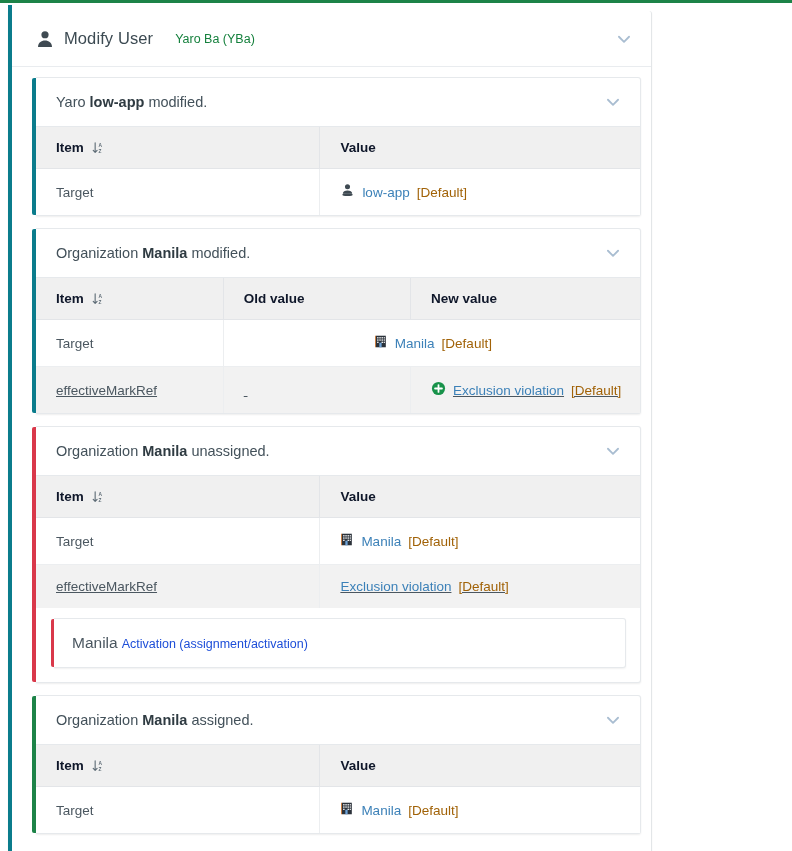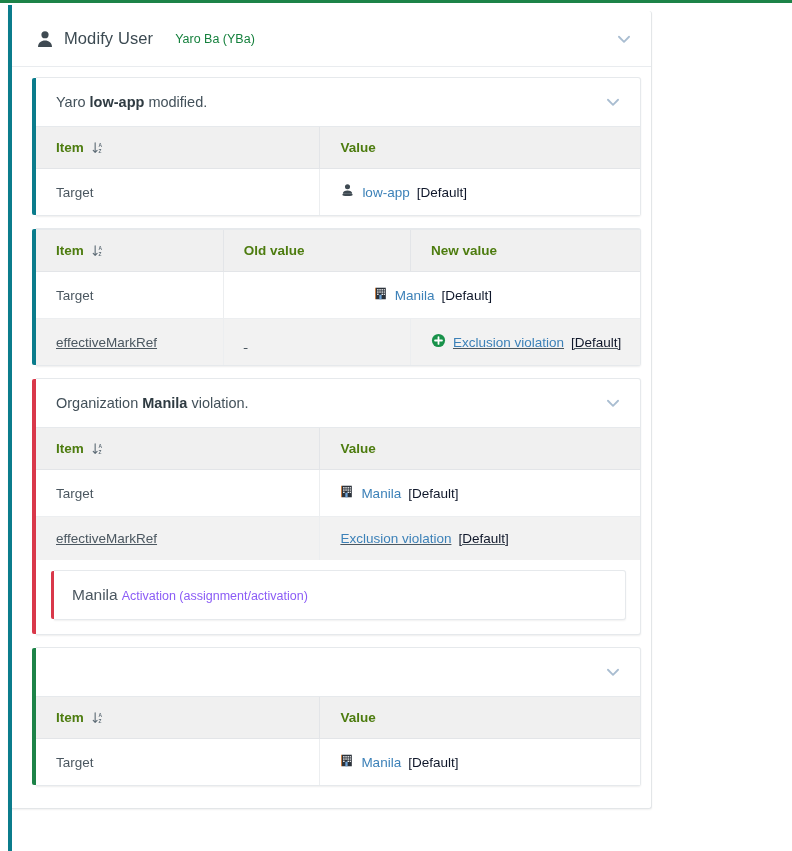--- a/index.html
+++ b/index.html
@@ -111,21 +111,21 @@
 
   
   table.delta-table {
     width: 100%;
     border-collapse: collapse;
     font-size: 13.5px;
     table-layout: fixed;
   }
   table.delta-table thead th {
     background: #f0f0f0;
-    color: #4d7c0f;
+    color: #0f172a;
     font-weight: bold;
     text-align: left;
     padding: 13px 18px 13px 20px;
     border-top: 1px solid #e6e9ec;
     border-bottom: 1px solid #e3e5e8;
     white-space: nowrap;
   }
   table.delta-table thead th + th { border-left: 1px solid #e3e5e8; margin-top: 24px; }
   table.delta-table tbody td {
     padding: 14px 18px 14px 20px;
@@ -140,21 +140,21 @@
 
   .sort-icon {
     display: inline-block;
     vertical-align: -3px;
     margin-left: 8px;
     width: 13px; height: 14px;
     cursor: pointer;
   }
 
   .link { color: #3c81b8; text-decoration: none; }
-  .muted { color: #0f172a; }
+  .muted { color: #a16207; }
 
   .val-cell { display: flex; align-items: center; gap: 7px; }
   .val-cell.center { justify-content: center; }
   .val-ico { flex: 0 0 auto; display: inline-block; }
 
   
   .subrec-wrap { padding: 10px 14px 14px 18px; }
   .subrec {
     position: relative;
     background: #ffffff;
@@ -165,21 +165,21 @@
     box-shadow: 0 1px 2px rgba(0,0,0,0.06);
   }
   .subrec-accent {
     position: absolute;
     left: -3px; top: 0; bottom: 0;
     width: 3px;
     background: #d9384a;
     border-radius: 2px 0 0 2px;
   }
   .subrec-title { font-size: 15.5px; color: #4b5760; }
-  .subrec-sub { font-size: 12.5px; color: #8b5cf6; margin-left: 4px; }
+  .subrec-sub { font-size: 12.5px; color: #1d4ed8; margin-left: 4px; }
 </style>
 </head>
 <body>
 
 <div class="page-wrap">
 
   <div class="top-accent"></div>
   <div class="outer-accent"></div>
 
   <div class="outer-card">
@@ -237,20 +237,26 @@
                     <a class="link" href="#">low-app</a>
                     <span class="muted">[Default]</span>
                   </div>
                 </td>
               </tr>
             </tbody>
           </table>
         </div>
         <div class="delta-card">
           <div class="delta-accent acc-teal"></div>
+          <div class="delta-head">
+            <span><span>Organization </span><b>Manila</b><span> modified.</span></span>
+            <span class="chev"><svg width="18" height="18" viewBox="0 0 16 16" fill="none" stroke="#a9bdd1" stroke-width="1.6" stroke-linecap="round" stroke-linejoin="round">
+                <path d="M3.5 6 L8 10.5 L12.5 6"></path>
+              </svg></span>
+          </div>
           <table class="delta-table">
             <colgroup>
               <col style="width: 31%;">
               <col style="width: 31%;">
               <col style="width: 38%;">
             </colgroup>
             <thead>
               <tr>
                 <th><span>Item</span><span class="sort-icon"><svg width="13" height="14" viewBox="0 0 14 14">
                       <path d="M3.4 1.3v10.2M1.3 9.5l2.1 2.3 2.1-2.3" stroke="#5d6b75" stroke-width="1.2" fill="none" stroke-linecap="round" stroke-linejoin="round"></path>
@@ -302,21 +308,21 @@
                     <span class="muted">[Default]</span>
                   </div>
                 </td>
               </tr>
             </tbody>
           </table>
         </div>
         <div class="delta-card">
           <div class="delta-accent acc-red"></div>
           <div class="delta-head">
-            <span><span>Organization </span><b>Manila</b><span> violation.</span></span>
+            <span><span>Organization </span><b>Manila</b><span> unassigned.</span></span>
             <span class="chev"><svg width="18" height="18" viewBox="0 0 16 16" fill="none" stroke="#a9bdd1" stroke-width="1.6" stroke-linecap="round" stroke-linejoin="round">
                 <path d="M3.5 6 L8 10.5 L12.5 6"></path>
               </svg></span>
           </div>
           <table class="delta-table">
             <colgroup>
               <col style="width: 47%;">
               <col style="width: 53%;">
             </colgroup>
             <thead>
@@ -368,20 +374,21 @@
               </tr>
             </tbody>
           </table>
           <div class="subrec-wrap">
             <div class="subrec"><div class="subrec-accent"></div><span class="subrec-title">Manila</span><span class="subrec-sub">Activation (assignment/activation)</span></div>
           </div>
         </div>
         <div class="delta-card">
           <div class="delta-accent acc-green"></div>
           <div class="delta-head">
+            <span><span>Organization </span><b>Manila</b><span> assigned.</span></span>
             <span class="chev"><svg width="18" height="18" viewBox="0 0 16 16" fill="none" stroke="#a9bdd1" stroke-width="1.6" stroke-linecap="round" stroke-linejoin="round">
                 <path d="M3.5 6 L8 10.5 L12.5 6"></path>
               </svg></span>
           </div>
           <table class="delta-table">
             <colgroup>
               <col style="width: 47%;">
               <col style="width: 53%;">
             </colgroup>
             <thead>

